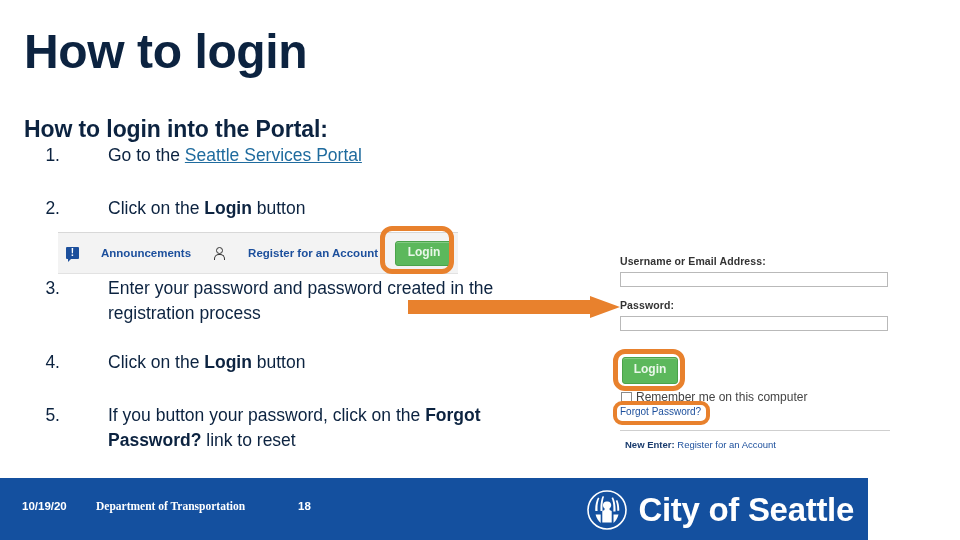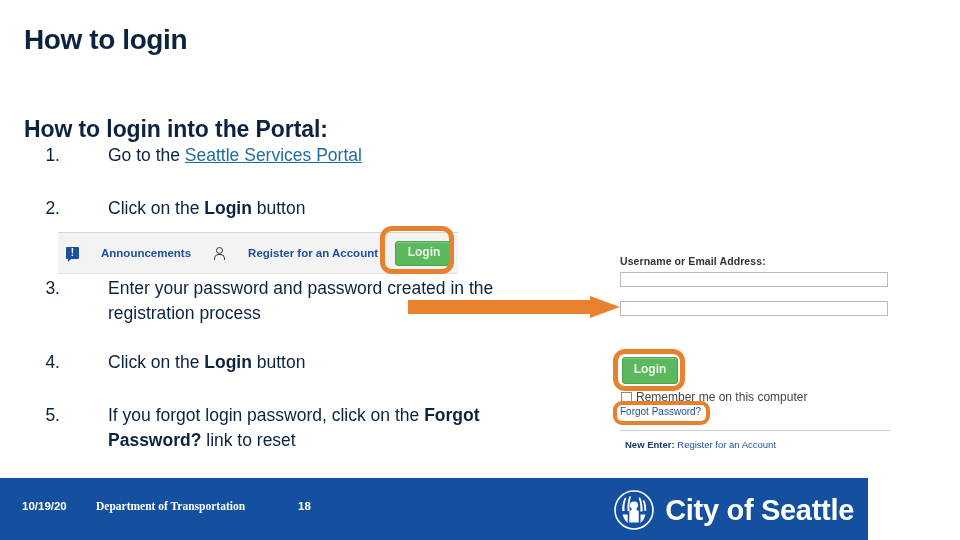--- a/index.html
+++ b/index.html
@@ -21,21 +21,21 @@
     inset: 0;
     background: #ffffff;
   }
 
   
   .slide-title {
     position: absolute;
     left: 24px;
     top: 24px;
     width: 700px;
-    font-size: 28px;
+    font-size: 48px;
     font-weight: bold;
     color: #0c2340;
     letter-spacing: -0.4px;
     line-height: 1.15;
   }
 
   
   .body-heading {
     position: absolute;
     left: 24px;
@@ -340,21 +340,21 @@
   .logo-wrap {
     position: absolute;
     right: 14px;
     top: 12px;
     display: flex;
     align-items: center;
     gap: 11px;
   }
   .logo-text {
     color: #ffffff;
-    font-size: 29px;
+    font-size: 33px;
     font-weight: bold;
     letter-spacing: -0.3px;
   }
 </style>
 </head>
 <body>
 
 <div class="slide">
 
   <div class="slide-title">How to login</div>
@@ -397,27 +397,28 @@
     <div class="head"></div>
   </div>
 
   <div class="step step-4">
     <span class="num">4.</span>
     <span class="txt"><span>Click on the </span><b>Login</b><span> button</span></span>
   </div>
 
   <div class="step step-5">
     <span class="num">5.</span>
-    <span class="txt"><span>If you forgot login password, click on the </span><b>Forgot Password?</b><span> link to reset</span></span>
+    <span class="txt"><span>If you button your password, click on the </span><b>Forgot Password?</b><span> link to reset</span></span>
   </div>
 
   <div class="form-shot">
     <div class="f-label">Username or Email Address:</div>
     <input class="f-input" type="text" value="" style="">
     <div class="f-gap"></div>
+    <div class="f-label">Password:</div>
     <input class="f-input" type="password" value="" style="">
   </div>
 
   <div class="green-btn form-login-btn">Login</div>
   <div class="ring ring-form-login"></div>
 
   <div class="remember-row">
     <span class="chk"></span>
     <span>Remember me on this computer</span>
   </div>

